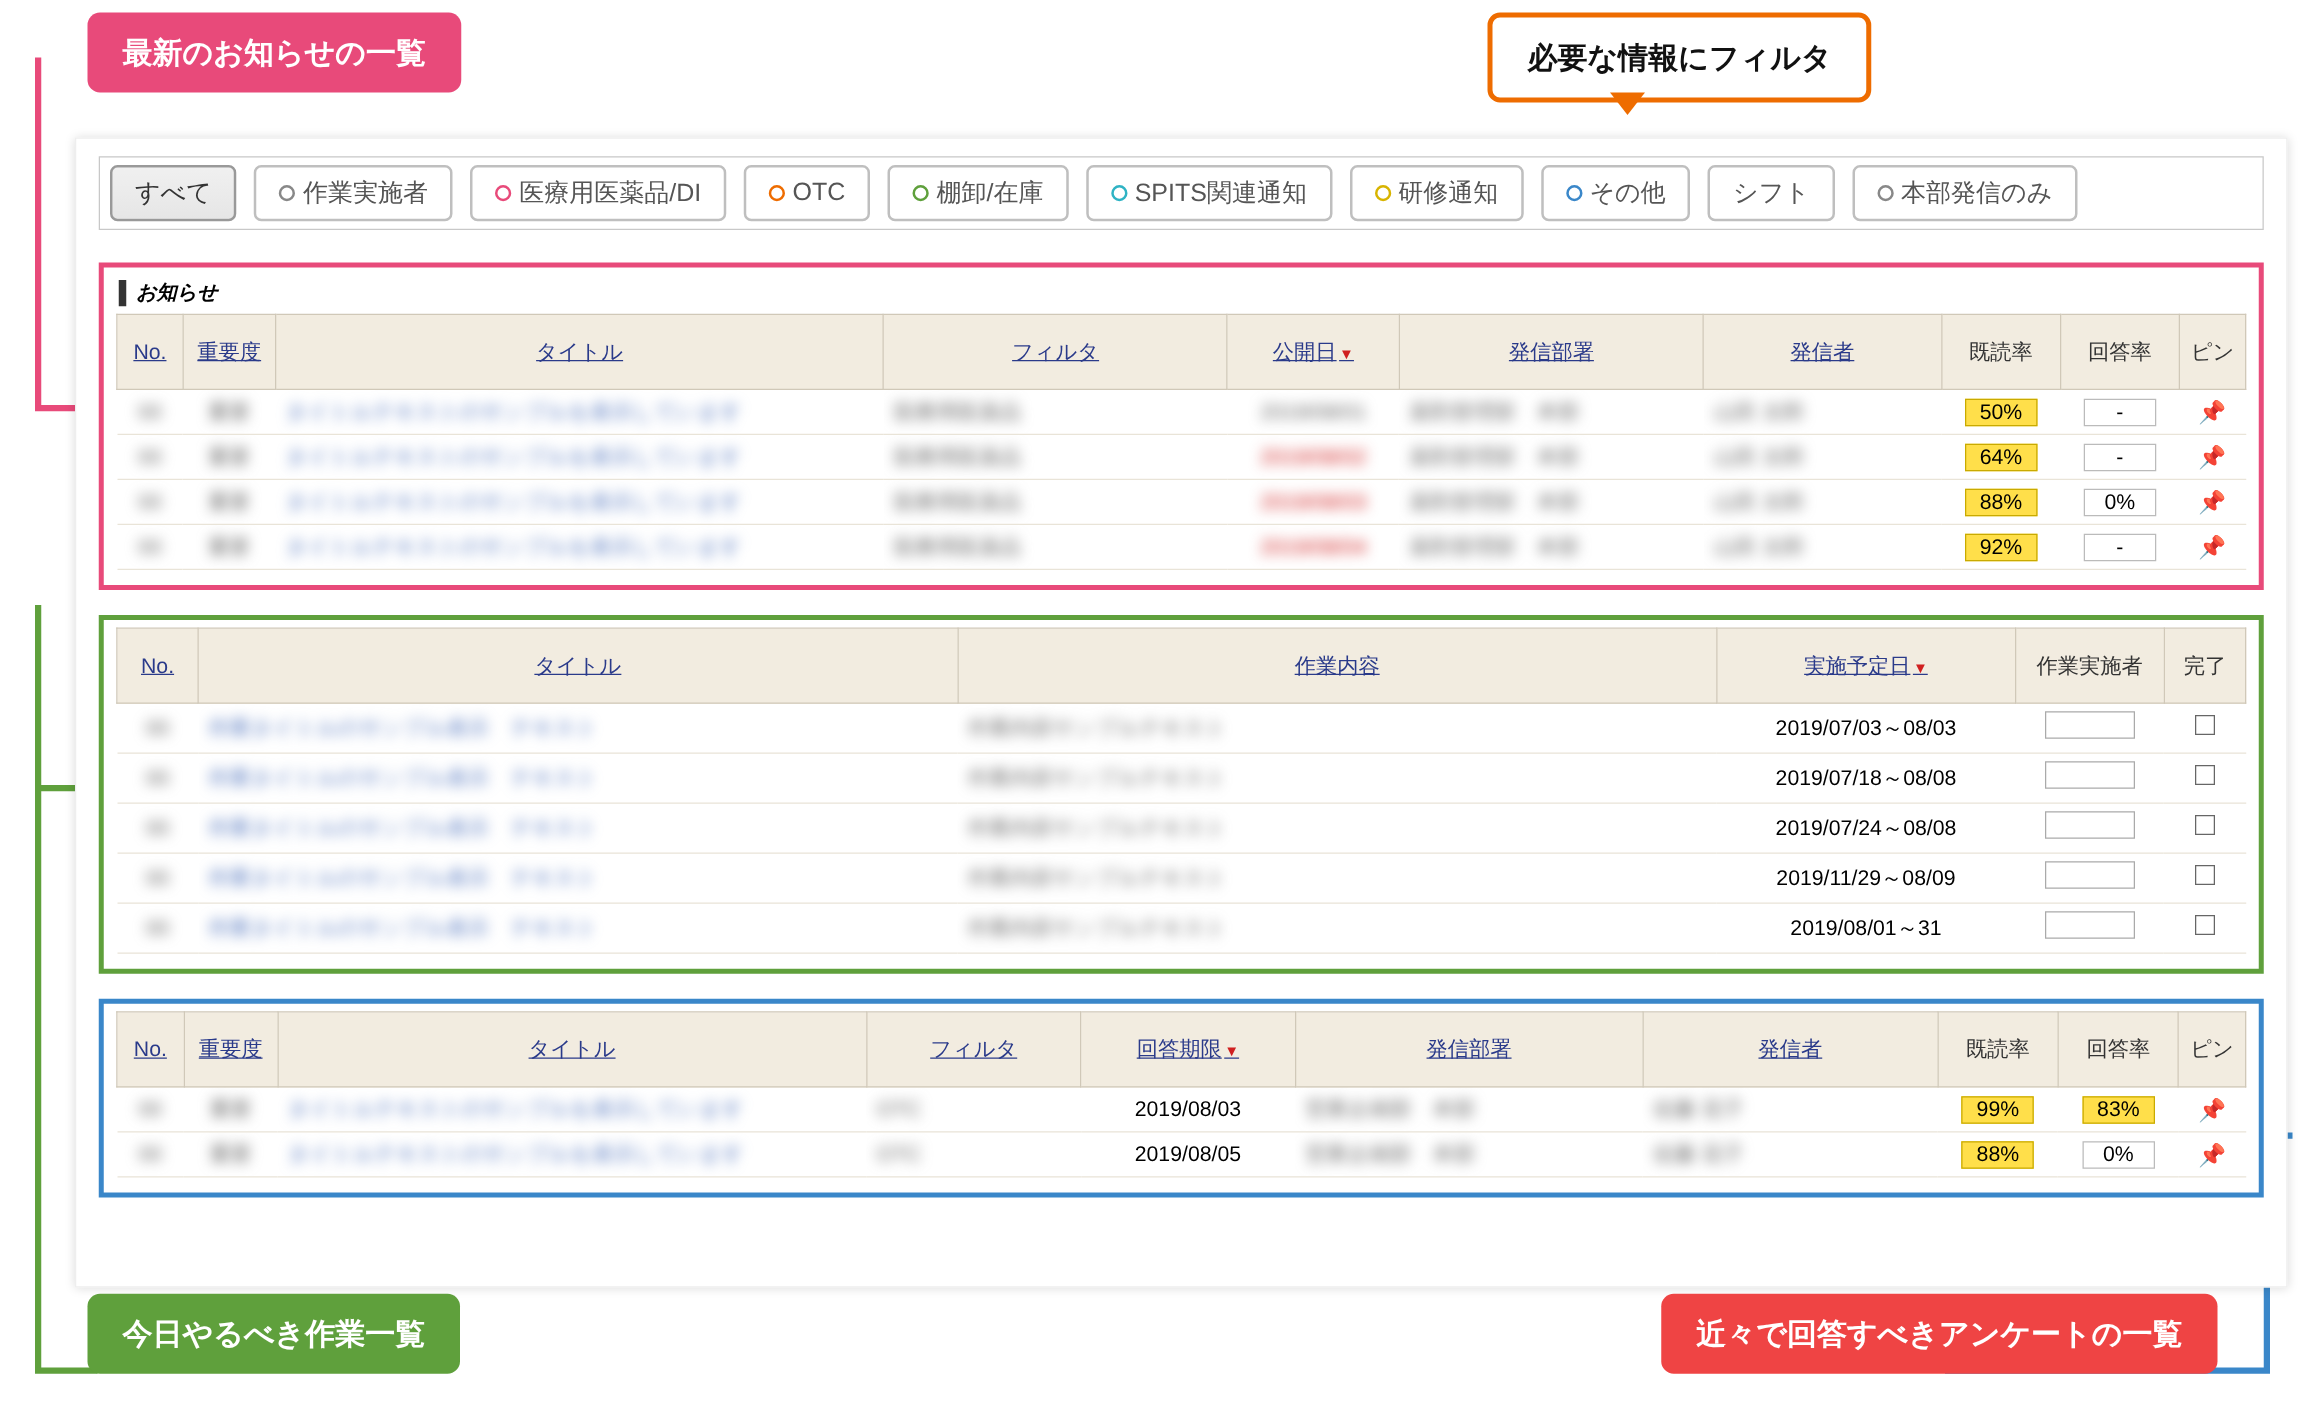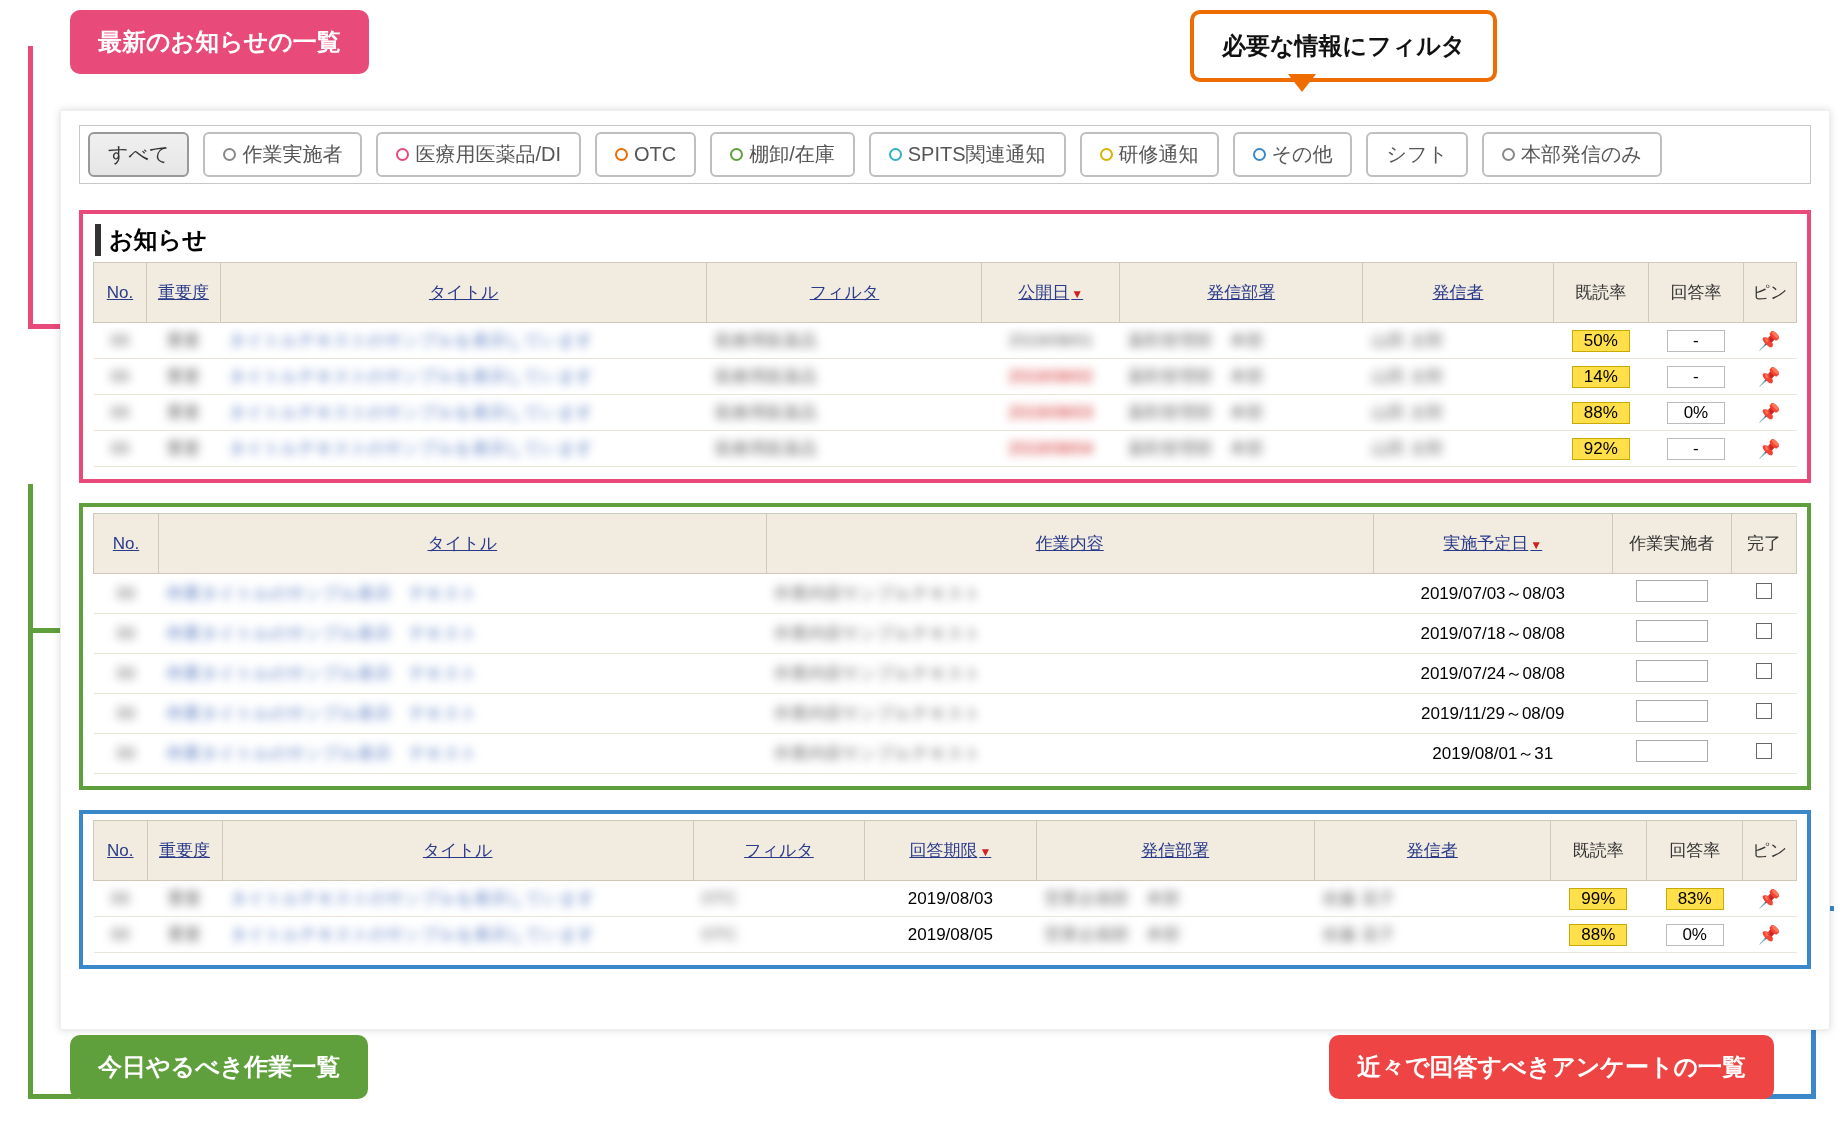--- a/index.html
+++ b/index.html
@@ -102,24 +102,25 @@
     border: 4px solid transparent;
     padding: 6px 10px 12px;
     position: relative;
   }
   .section-pink  { border-color:#e84a7a; }
   .section-green { border-color:#5fa03c; }
   .section-blue  { border-color:#3a87c9; }
 
   .section-title {
     font-weight: bold;
-    font-size: 24px;
+    font-size: 16px;
     margin: 4px 0 6px 2px;
     border-left: 6px solid #333;
     padding-left: 8px;
+    font-style: italic;
   }
 
   table.data {
     width: 100%;
     border-collapse: collapse;
     table-layout: fixed;
   }
   table.data th {
     background: #f2ece0;
     border: 1px solid #d0c8b8;
@@ -299,21 +300,21 @@
             <td><span class="pin-icon">📌</span></td>
           </tr>
           <tr>
             <td><span class="blurgray">00</span></td>
             <td><span class="blurgray">重要</span></td>
             <td class="left"><span class="blurcell">タイトルテキストのサンプルを表示しています</span></td>
             <td class="left"><span class="blurgray">医療用医薬品</span></td>
             <td><span class="red-date blurgray">2019/08/02</span></td>
             <td class="left"><span class="blurgray">薬剤管理部　本部</span></td>
             <td class="left"><span class="blurgray">山田 太郎</span></td>
-            <td><span class="badge-rate">14%</span></td>
+            <td><span class="badge-rate">64%</span></td>
             <td><span class="badge-plain">-</span></td>
             <td><span class="pin-icon">📌</span></td>
           </tr>
           <tr>
             <td><span class="blurgray">00</span></td>
             <td><span class="blurgray">重要</span></td>
             <td class="left"><span class="blurcell">タイトルテキストのサンプルを表示しています</span></td>
             <td class="left"><span class="blurgray">医療用医薬品</span></td>
             <td><span class="red-date blurgray">2019/08/03</span></td>
             <td class="left"><span class="blurgray">薬剤管理部　本部</span></td>

